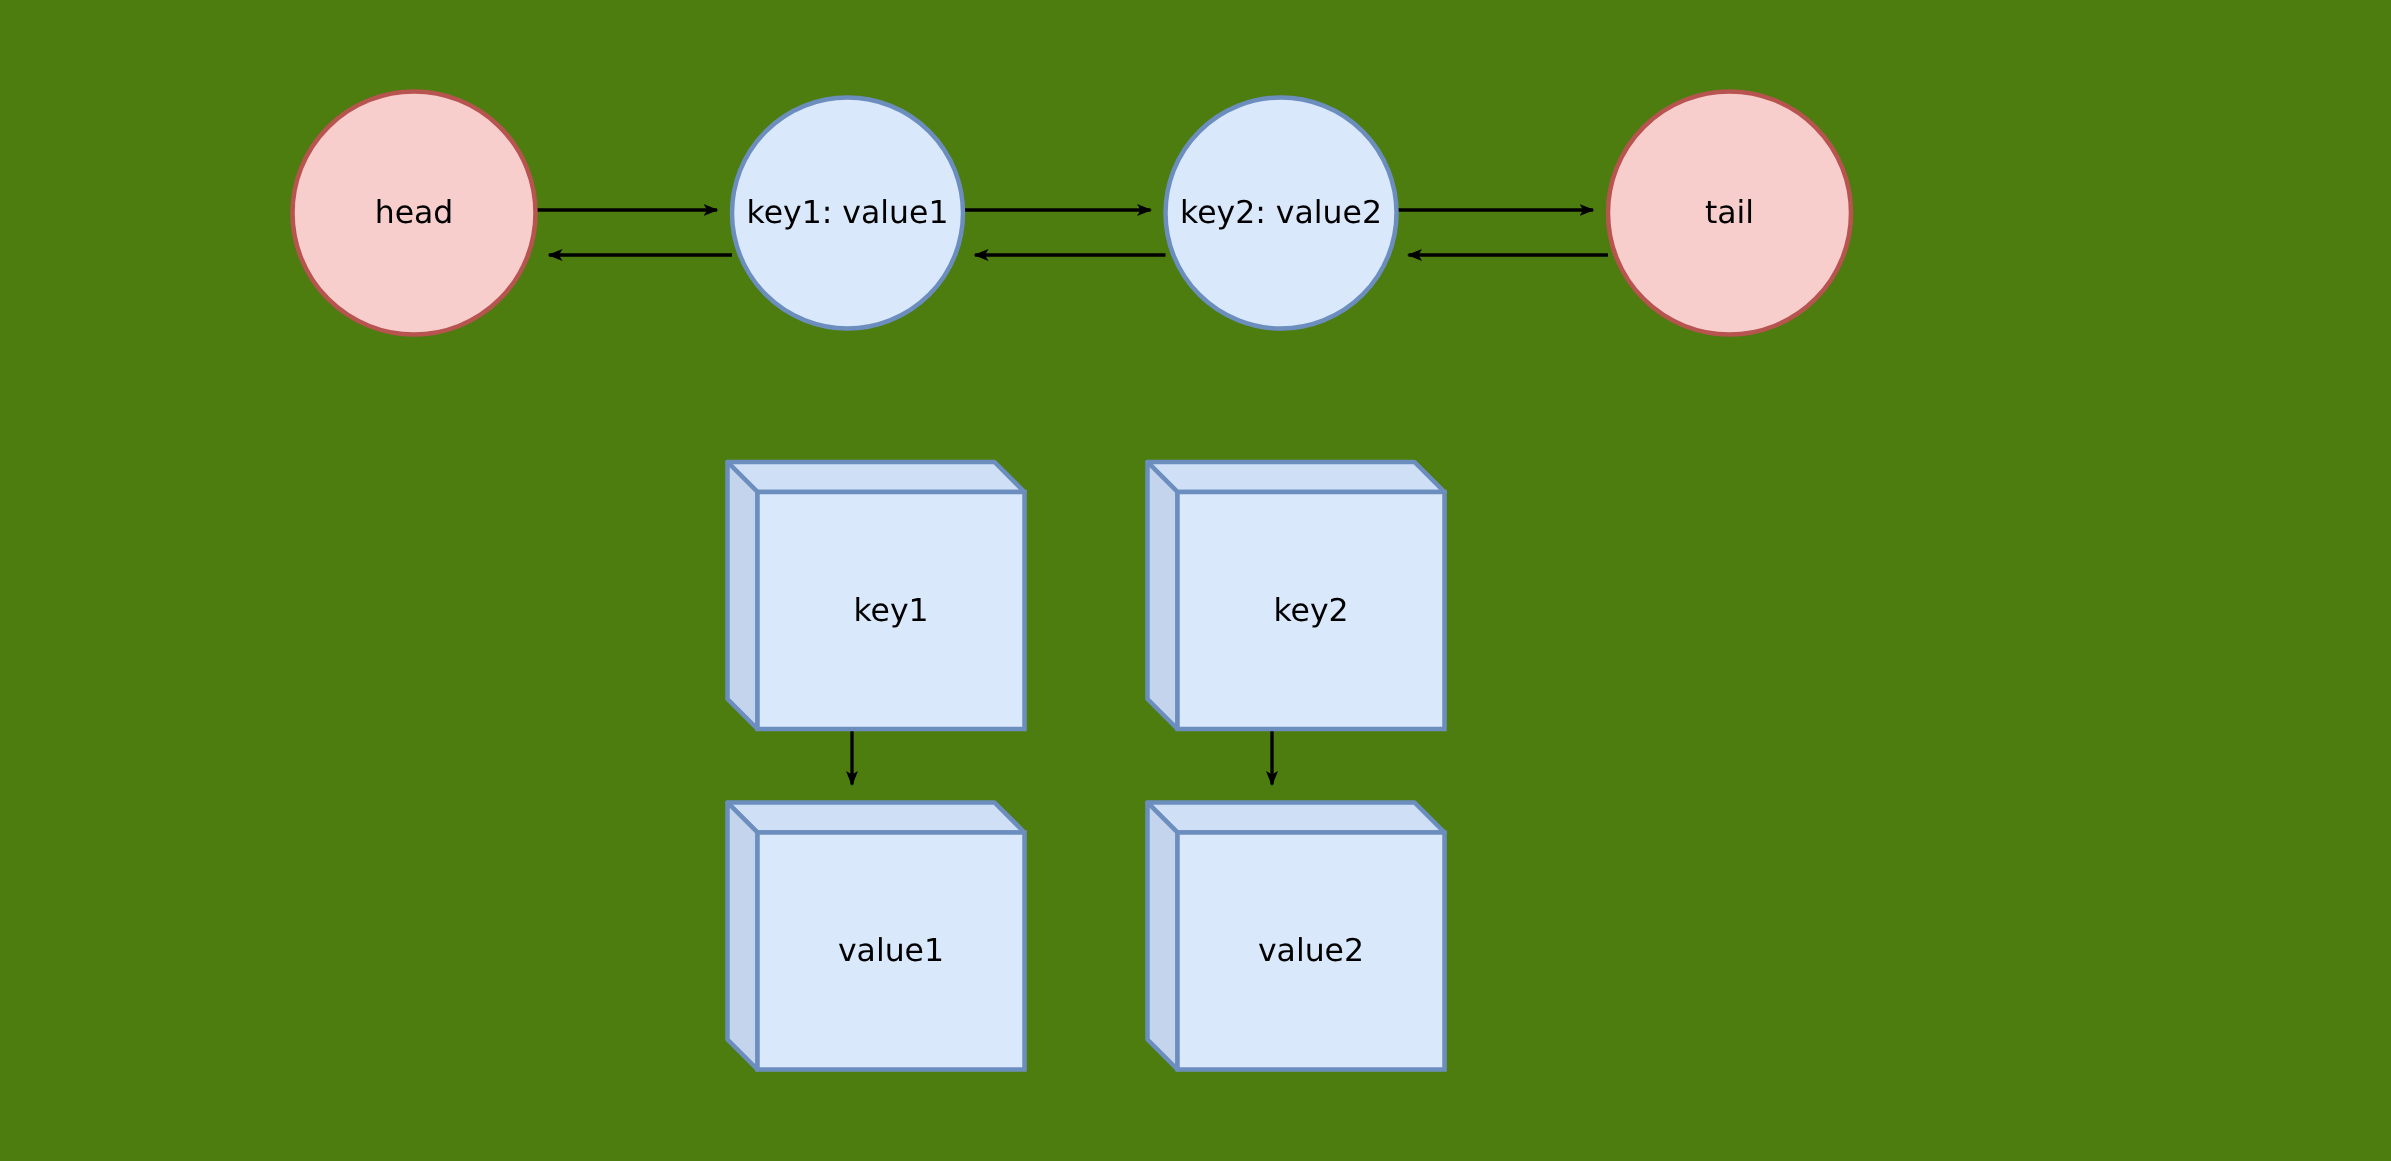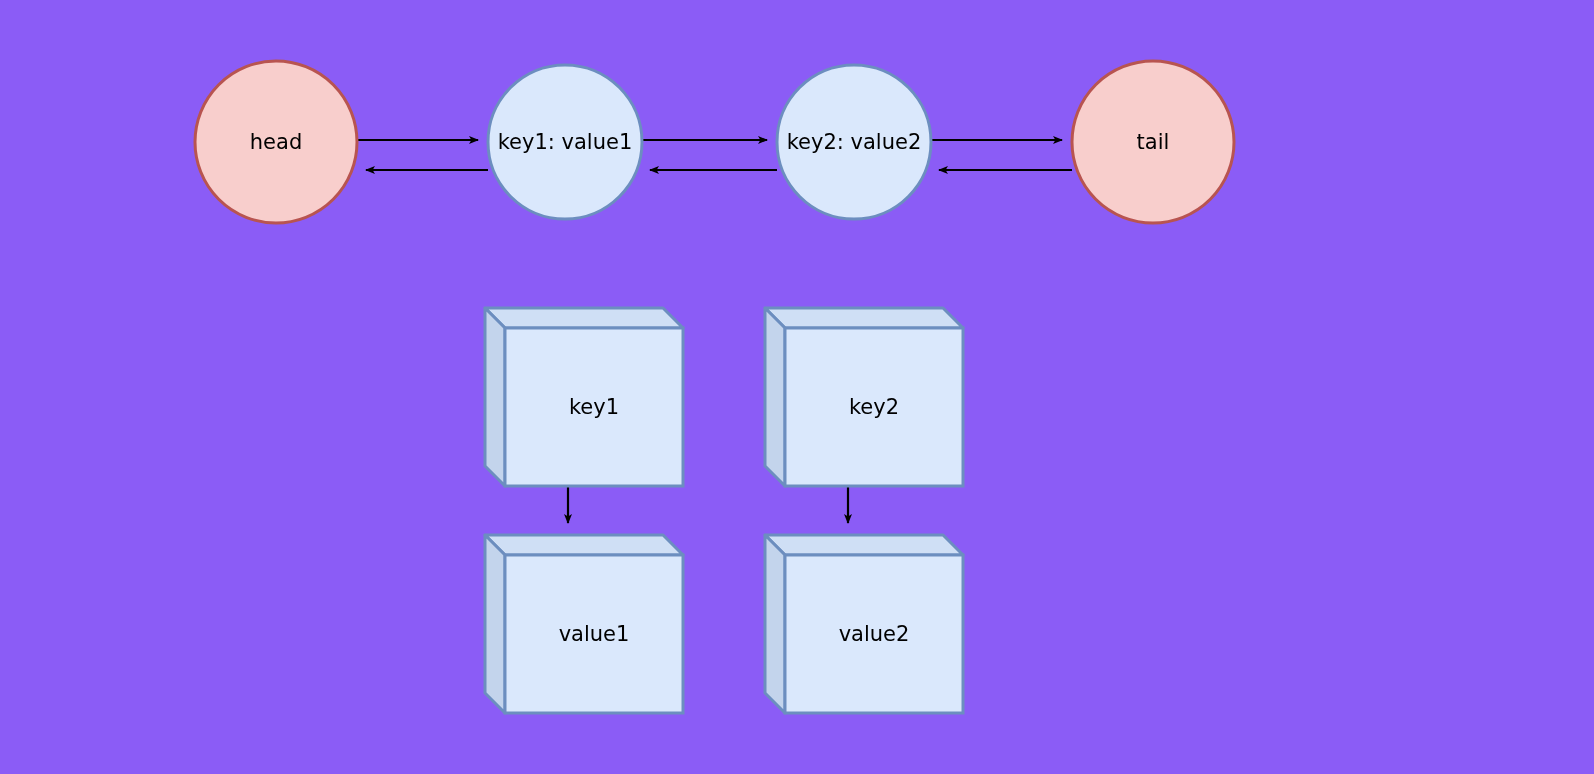--- a/index.html
+++ b/index.html
@@ -10,21 +10,21 @@
   body {
     width: 1594px;
     height: 774px;
     overflow: hidden;
     font-family: "DejaVu Sans", sans-serif;
   }
   #diagram-root {
     position: relative;
     width: 1594px;
     height: 774px;
-    background: #8b5cf6;
+    background: #4d7c0f;
     text-align: center;
   }
   svg#diagram-canvas {
     position: absolute;
     top: 0;
     left: 0;
     width: 1594px;
     height: 774px;
     display: block;
   }

